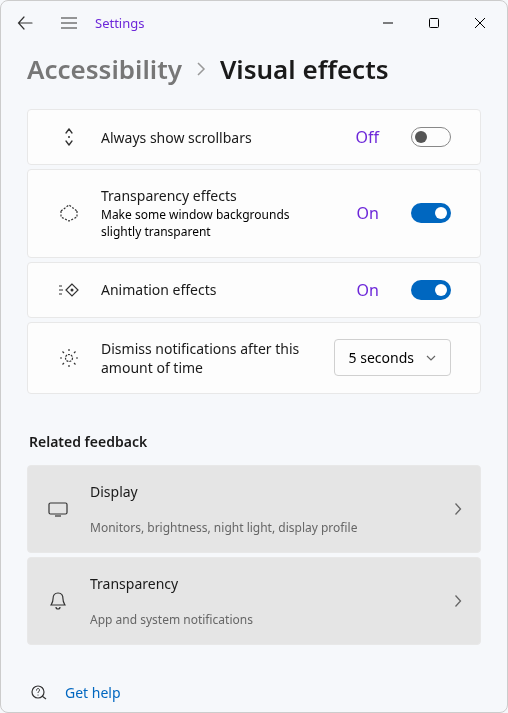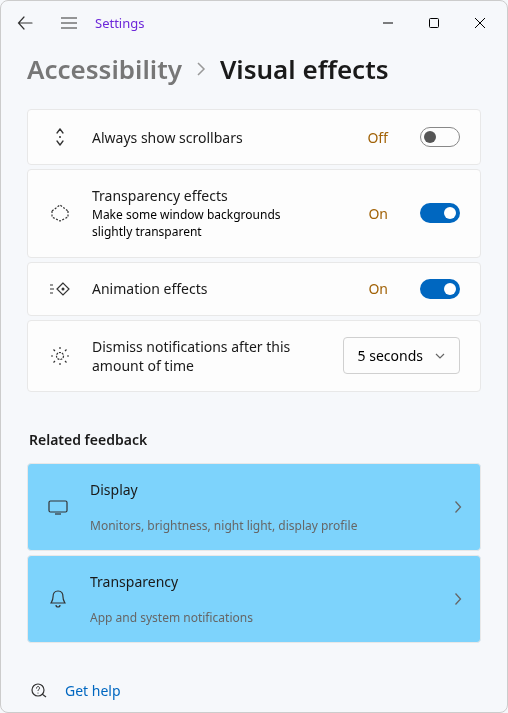--- a/index.html
+++ b/index.html
@@ -13,38 +13,38 @@
     .tb-right { margin-left: auto; display: flex; }
     .win-btn { width: 46px; height: 32px; display: flex; align-items: center; justify-content: center; }
     
     .content { padding: 6px 26px 0 26px; }
     
     .breadcrumb { display: flex; align-items: center; gap: 14px; margin-bottom: 22px; }
     .breadcrumb-parent { font-size: 26px; font-weight: 600; color: #777; }
     .breadcrumb-chevron { color: #999; }
     .breadcrumb-current { font-size: 26px; font-weight: 600; color: #1a1a1a; }
     
-    .card { background: #fdfdfd; border: 1px solid #e8e8e8; border-radius: 4px; padding: 16px 20px; margin-bottom: 4px; display: flex; align-items: center; gap: 20px; }
+    .card { background: #fdfdfd; border: 1px solid #e8e8e8; border-radius: 4px; padding: 16px 29px; margin-bottom: 4px; display: flex; align-items: center; gap: 20px; }
     .card-icon { width: 24px; display: flex; align-items: center; justify-content: center; color: #333; flex-shrink: 0; }
     .card-text { flex: 1; }
     .card-title { font-size: 14px; color: #1a1a1a; }
     .card-desc { font-size: 12px; color: #000000; margin-top: 2px; line-height: 1.4; max-width: 210px; }
-    .card-state { font-size: 14px; color: #a16207; margin-right: 12px; }
+    .card-state { font-size: 16px; color: #6d28d9; margin-right: 12px; }
     
     .toggle { width: 40px; height: 20px; border-radius: 10px; position: relative; flex-shrink: 0; }
     .toggle.off { background: #fdfdfd; border: 1px solid #888; }
     .toggle.off::after { content: ""; position: absolute; width: 12px; height: 12px; border-radius: 50%; background: #555; top: 3px; left: 3px; }
     .toggle.on { background: #0067c0; }
     .toggle.on::after { content: ""; position: absolute; width: 12px; height: 12px; border-radius: 50%; background: #fff; top: 4px; right: 4px; }
     
     .dropdown { border: 1px solid #d0d0d0; border-radius: 4px; padding: 8px 14px; display: flex; align-items: center; gap: 12px; background: #fdfdfd; font-size: 14px; }
     
     .section-heading { font-size: 14px; font-weight: 600; color: #1a1a1a; margin: 38px 0 14px 2px; }
     
-    .link-card { background: #7dd3fc; border: 1px solid #e8e8e8; border-radius: 4px; padding: 16px 18px; margin-bottom: 4px; display: flex; align-items: center; gap: 20px; }
+    .link-card { background: #e5e5e5; border: 1px solid #e8e8e8; border-radius: 4px; padding: 16px 18px; margin-bottom: 4px; display: flex; align-items: center; gap: 20px; }
     .link-icon { width: 24px; display: flex; align-items: center; justify-content: center; color: #333; flex-shrink: 0; }
     .link-text { flex: 1; }
     .link-title { font-size: 14px; color: #1a1a1a; }
     .link-desc { font-size: 12px; color: #666; margin-top: 18px; }
     .chevron-right { color: #666; }
     
     .footer-links { margin-top: 38px; padding-left: 2px; }
     .footer-link { display: flex; align-items: flex-start; gap: 16px; margin-bottom: 16px; }
     .footer-link-icon { width: 20px; display: flex; align-items: center; justify-content: center; color: #333; }
     .footer-link-text { font-size: 14px; color: #0067c0; }

